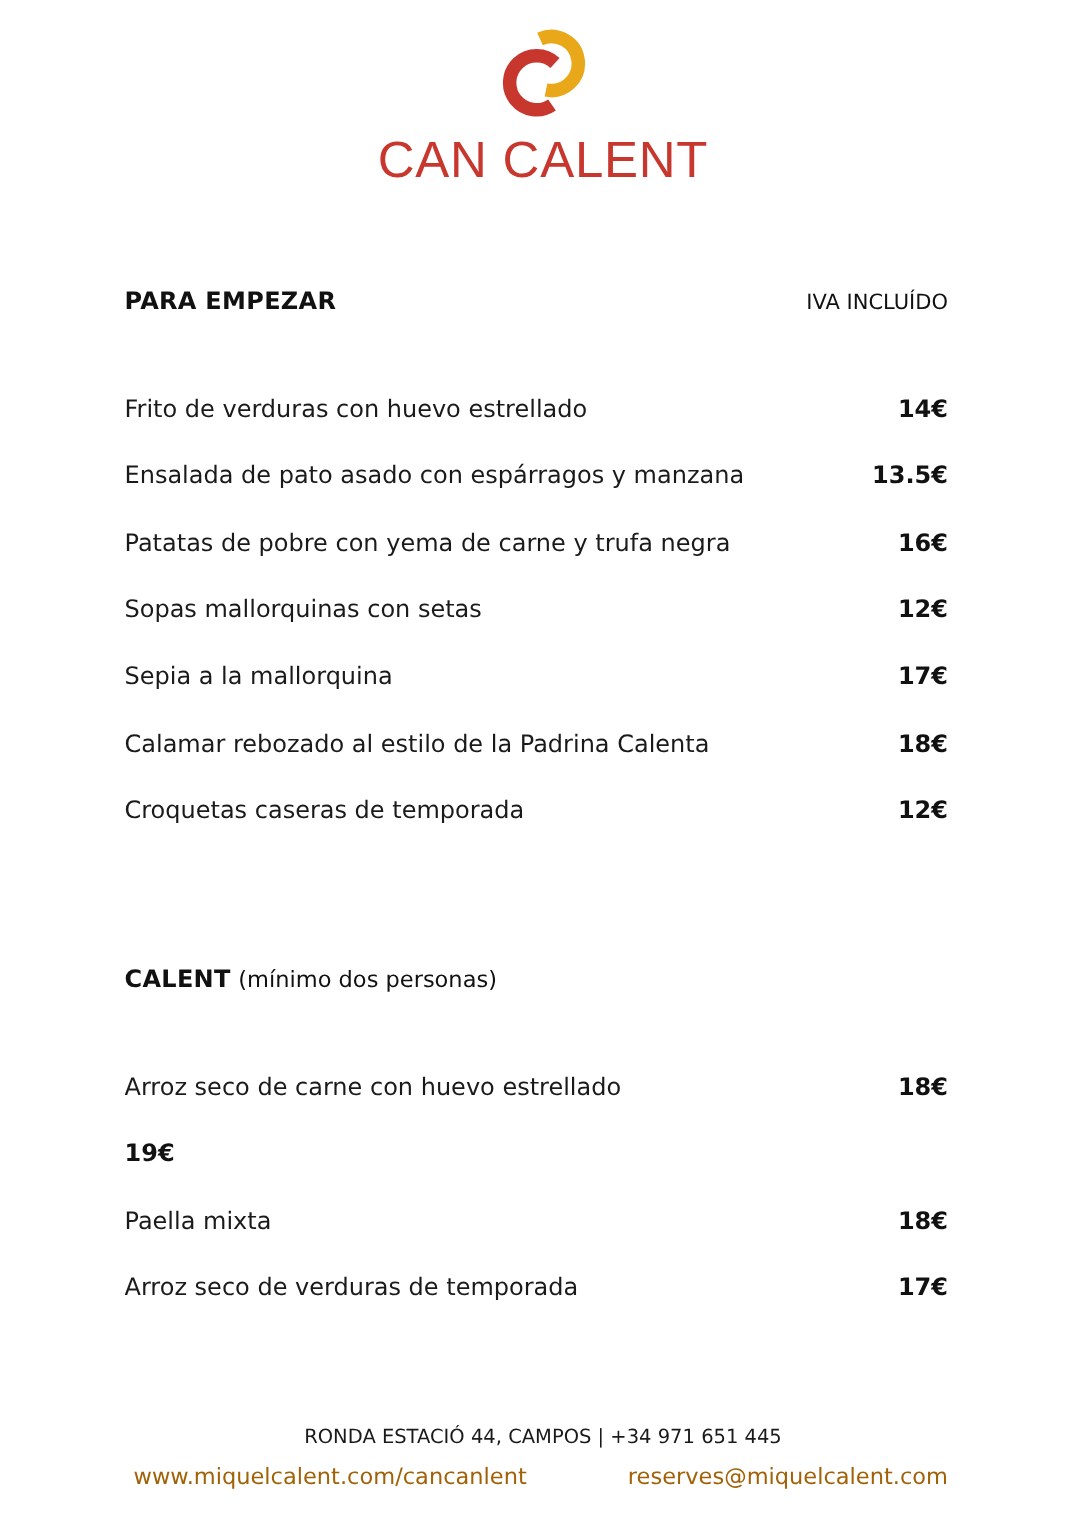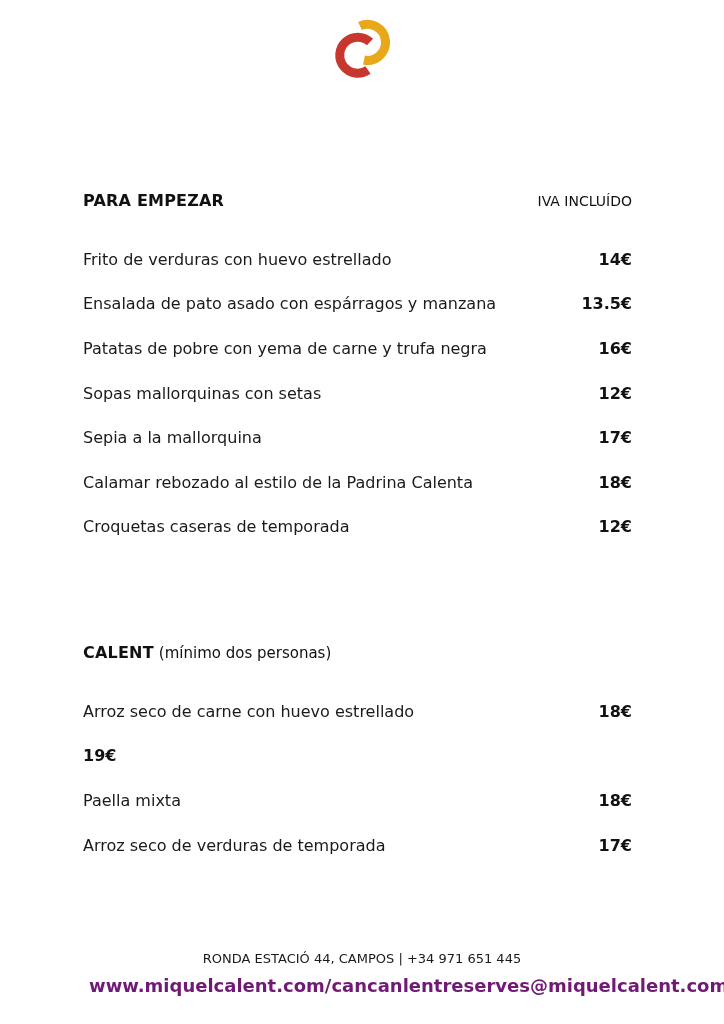--- a/index.html
+++ b/index.html
@@ -13,45 +13,46 @@
       font-family: "Liberation Sans", sans-serif;
       font-size: 34px; color: #c8372d; letter-spacing: 0.5px; margin-top: 6px;
       font-weight: normal;
     }
     .section { position: absolute; left: 83px; right: 92px; }
     .section-head { display: flex; justify-content: space-between; align-items: baseline; height: 24px; }
     .section-title { font-weight: bold; font-size: 16px; letter-spacing: 0.2px; }
     .section-note { font-size: 15px; font-weight: normal; }
     .iva { font-size: 14px; }
     .row {
-      display: flex; justify-content: space-between; align-items: center;
+      display: flex; justify-content: space-between; align-items: flex-end;
       font-size: 16px; height: 44.6px;
     }
     .row .name { font-weight: normal; color: #1a1a1a; }
     .row .price { font-weight: bold; }
     .items { margin-top: 22px; }
     .footer-addr {
       position: absolute; top: 951px; left: 0; right: 0; text-align: center;
       font-size: 13px; color: #1a1a1a;
     }
     .footer-links {
       position: absolute; top: 975px; left: 89px; right: 92px;
-      display: flex; justify-content: space-between; font-size: 18px; color: #701a75; font-weight: bold;
+      display: flex; justify-content: space-between; font-size: 15px; color: #a16207;
     }
   </style>
 </head>
 <body>
 
 <div class="logo">
   <svg width="64" height="64" viewBox="0 0 64 64">
 
     <path d="M 30 8 A 18 18 0 1 1 34 42" fill="none" stroke="#e8a81a" stroke-width="9" stroke-linecap="butt"></path>
 
     <path d="M 40 24 A 18 18 0 1 0 38 52" fill="none" stroke="#c8372d" stroke-width="9" stroke-linecap="butt"></path>
   </svg>
+  <div class="logo-text">CAN CALENT</div>
 </div>
 
 <div class="section" style="top:191px;">
   <div class="section-head">
     <span>
       <span class="section-title">PARA EMPEZAR</span>
     </span>
     <span class="iva">IVA INCLUÍDO</span>
   </div>
   <div class="items">

